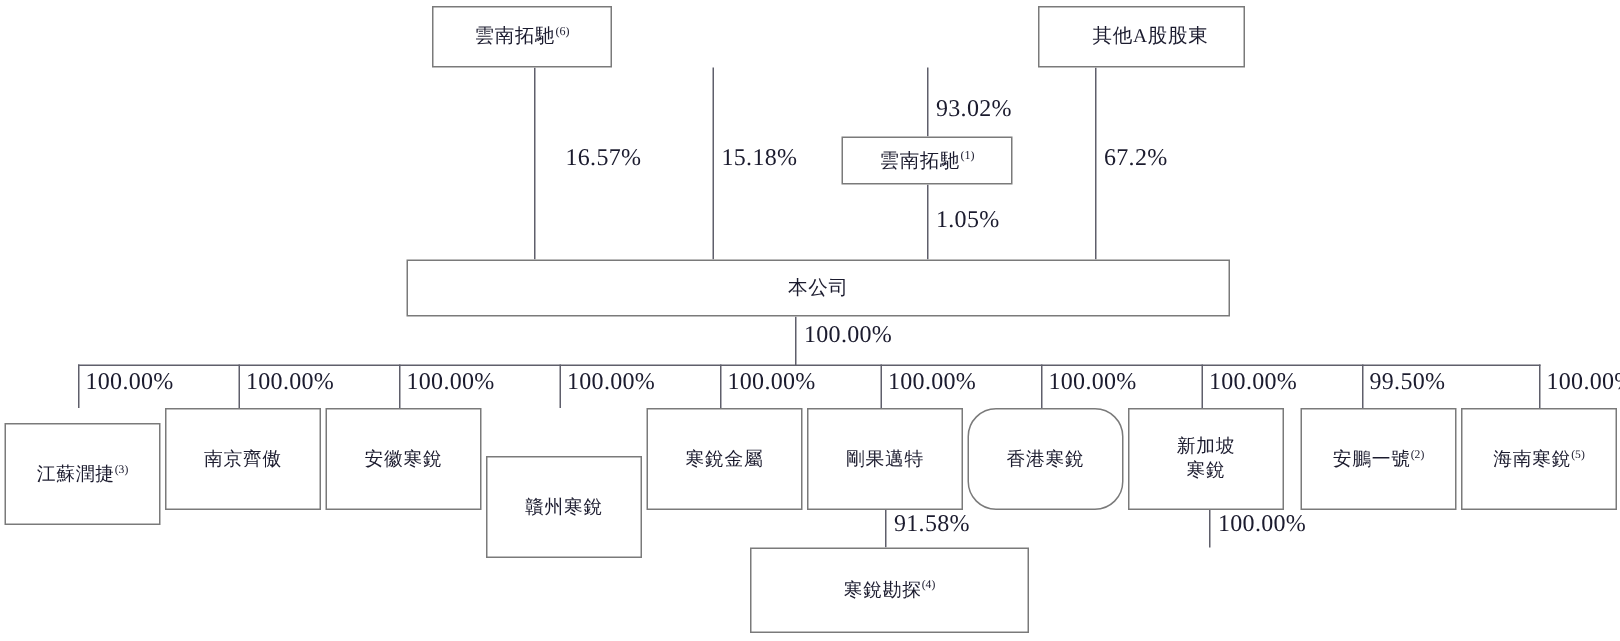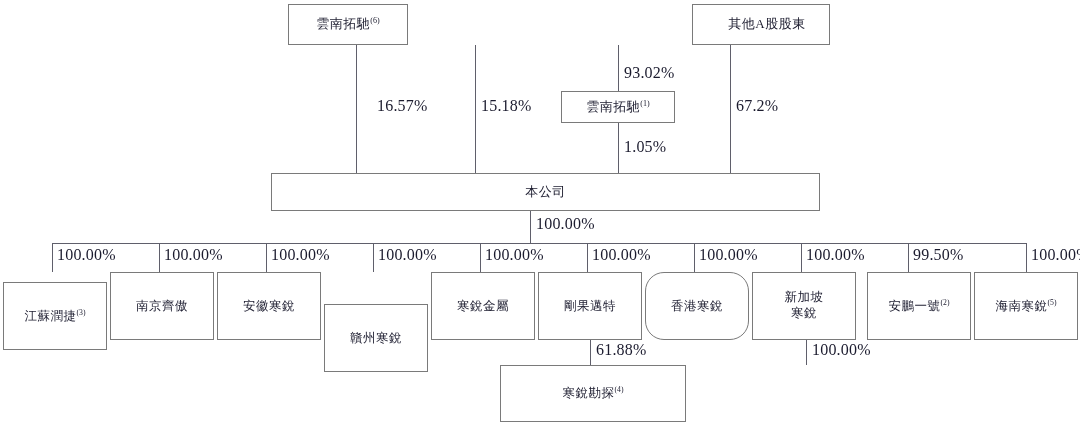--- a/index.html
+++ b/index.html
@@ -160,21 +160,21 @@
 
   <div class="box sub" style="left:867px;top:272px;width:104px;height:68px;">
     <span class="lbl"><span>安鵬一號</span><sup>(2)</sup></span>
   </div>
 
   <div class="box sub" style="left:974px;top:272px;width:104px;height:68px;">
     <span class="lbl"><span>海南寒銳</span><sup>(5)</sup></span>
   </div>
 
   <div class="vline" style="left:590px;top:340px;height:25px;"></div>
-  <div class="pct" style="left:596px;top:341px;">61.88%</div>
+  <div class="pct" style="left:596px;top:341px;">91.58%</div>
 
   <div class="vline" style="left:806px;top:340px;height:25px;"></div>
   <div class="pct" style="left:812px;top:341px;">100.00%</div>
 
   <div class="box sub" style="left:500px;top:365px;width:186px;height:57px;">
     <span class="lbl"><span>寒銳勘探</span><sup>(4)</sup></span>
   </div>
 
 
 </div>

